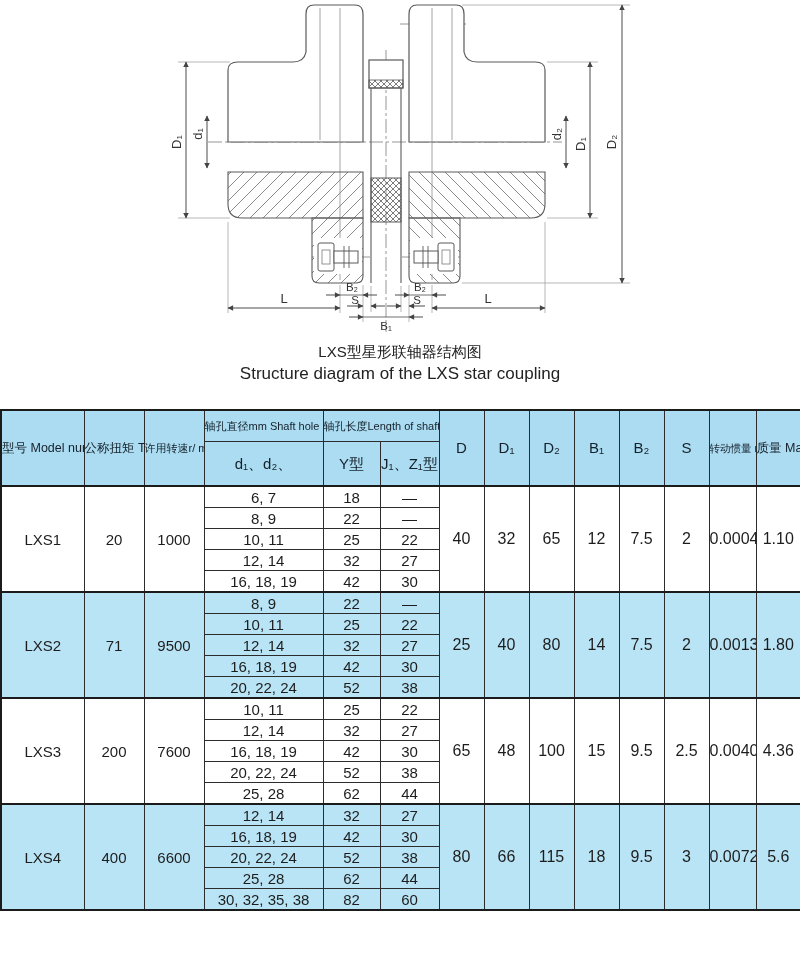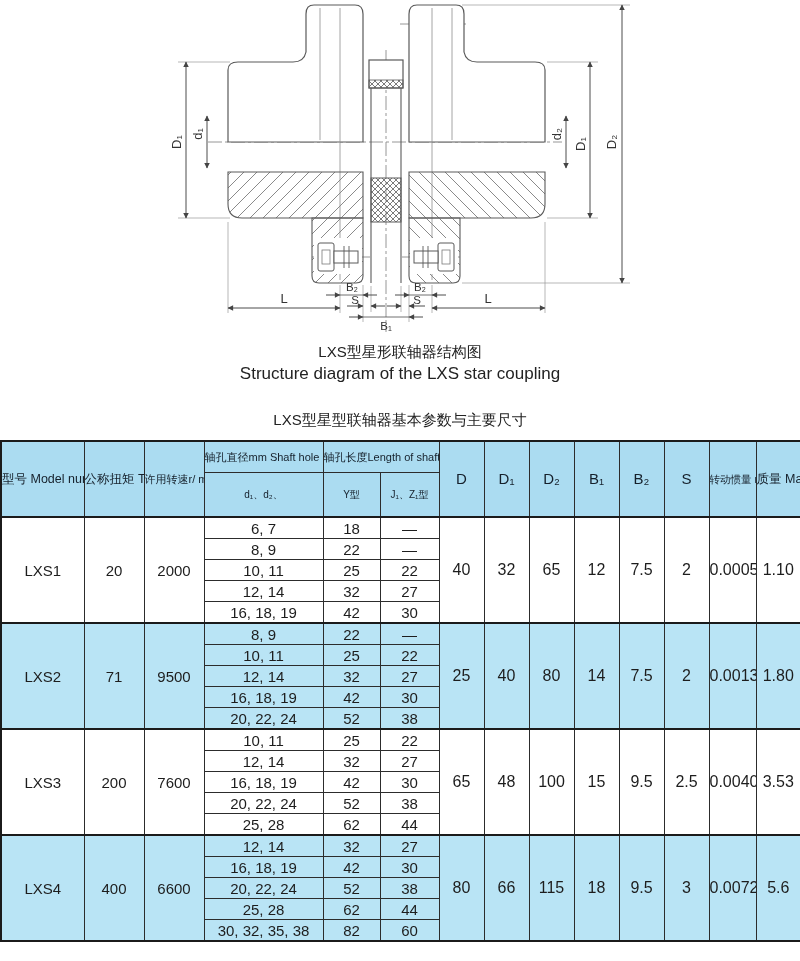--- a/index.html
+++ b/index.html
@@ -24,21 +24,21 @@
   thead th{
     background:#abdcf1; font-weight:normal; white-space:pre-line;
     font-size:12.5px; line-height:1.18; color:#15202b;
   }
   th.th-left{text-align:left; padding-left:13px;}
   th.th-small{font-size:11px;}
   th.th-tiny{font-size:10.5px;}
   th.th-sym{font-size:15px;}
   tr.hrow1 th{height:30px;}
   tr.hrow2 th{height:43px;}
-  th.th-sub{font-size:10px;}
+  th.th-sub{font-size:15px;}
   tbody td{font-size:15px; height:20px; background:#ffffff;}
   tbody tr.hl td{background:#b9e4f5;}
   tbody tr.group-start td{border-top:2px solid #1b1b1b;}
   td.c-dia{text-align:left; padding-left:10px;}
   td.c-dim{font-size:16px;}
 </style>
 </head>
 <body>
 
 <div class="diagram-wrap">
@@ -165,21 +165,20 @@
     <text x="386" y="330" text-anchor="middle" font-size="11.5">B₁</text>
   </g>
 </svg>
 </div>
 
 <div class="caption cap1">
   <div class="zh">LXS型星形联轴器结构图</div>
   <div class="en">Structure diagram of the LXS star coupling</div>
 </div>
 <div class="caption cap2">
-  <div class="zh">LXS型星型联轴器基本参数与主要尺寸</div>
 </div>
 
 <table class="spec">
   <colgroup>
     <col style="width:83px">
       <col style="width:60px">
       <col style="width:60px">
     <col style="width:119px">
       <col style="width:57px">
       <col style="width:59px">
@@ -230,31 +229,31 @@
     <tr class="hrow2">
       <th class="th-sub">d₁、d₂、</th>
       <th class="th-sub">Y型</th>
       <th class="th-sub">J₁、Z₁型</th>
     </tr>
   </thead>
   <tbody id="spec-tbody">
       <tr class="group-start">
         <td rowspan="5">LXS1</td>
         <td rowspan="5">20</td>
-        <td rowspan="5">2000</td>
+        <td rowspan="5">1000</td>
         <td class="c-dia">6, 7</td>
         <td>18</td>
         <td>—</td>
         <td rowspan="5" class="c-dim">40</td>
         <td rowspan="5" class="c-dim">32</td>
         <td rowspan="5" class="c-dim">65</td>
         <td rowspan="5" class="c-dim">12</td>
         <td rowspan="5" class="c-dim">7.5</td>
         <td rowspan="5" class="c-dim">2</td>
-        <td rowspan="5" class="c-dim">0.0005</td>
+        <td rowspan="5" class="c-dim">0.0004</td>
         <td rowspan="5" class="c-dim">1.10</td>
       </tr>
       <tr>
         <td class="c-dia">8, 9</td>
         <td>22</td>
         <td>—</td>
       </tr>
       <tr>
         <td class="c-dia">10, 11</td>
         <td>25</td>
@@ -313,21 +312,21 @@
         <td class="c-dia">10, 11</td>
         <td>25</td>
         <td>22</td>
         <td rowspan="5" class="c-dim">65</td>
         <td rowspan="5" class="c-dim">48</td>
         <td rowspan="5" class="c-dim">100</td>
         <td rowspan="5" class="c-dim">15</td>
         <td rowspan="5" class="c-dim">9.5</td>
         <td rowspan="5" class="c-dim">2.5</td>
         <td rowspan="5" class="c-dim">0.0040</td>
-        <td rowspan="5" class="c-dim">3.53</td>
+        <td rowspan="5" class="c-dim">4.36</td>
       </tr>
       <tr>
         <td class="c-dia">12, 14</td>
         <td>32</td>
         <td>27</td>
       </tr>
       <tr>
         <td class="c-dia">16, 18, 19</td>
         <td>42</td>
         <td>30</td>

